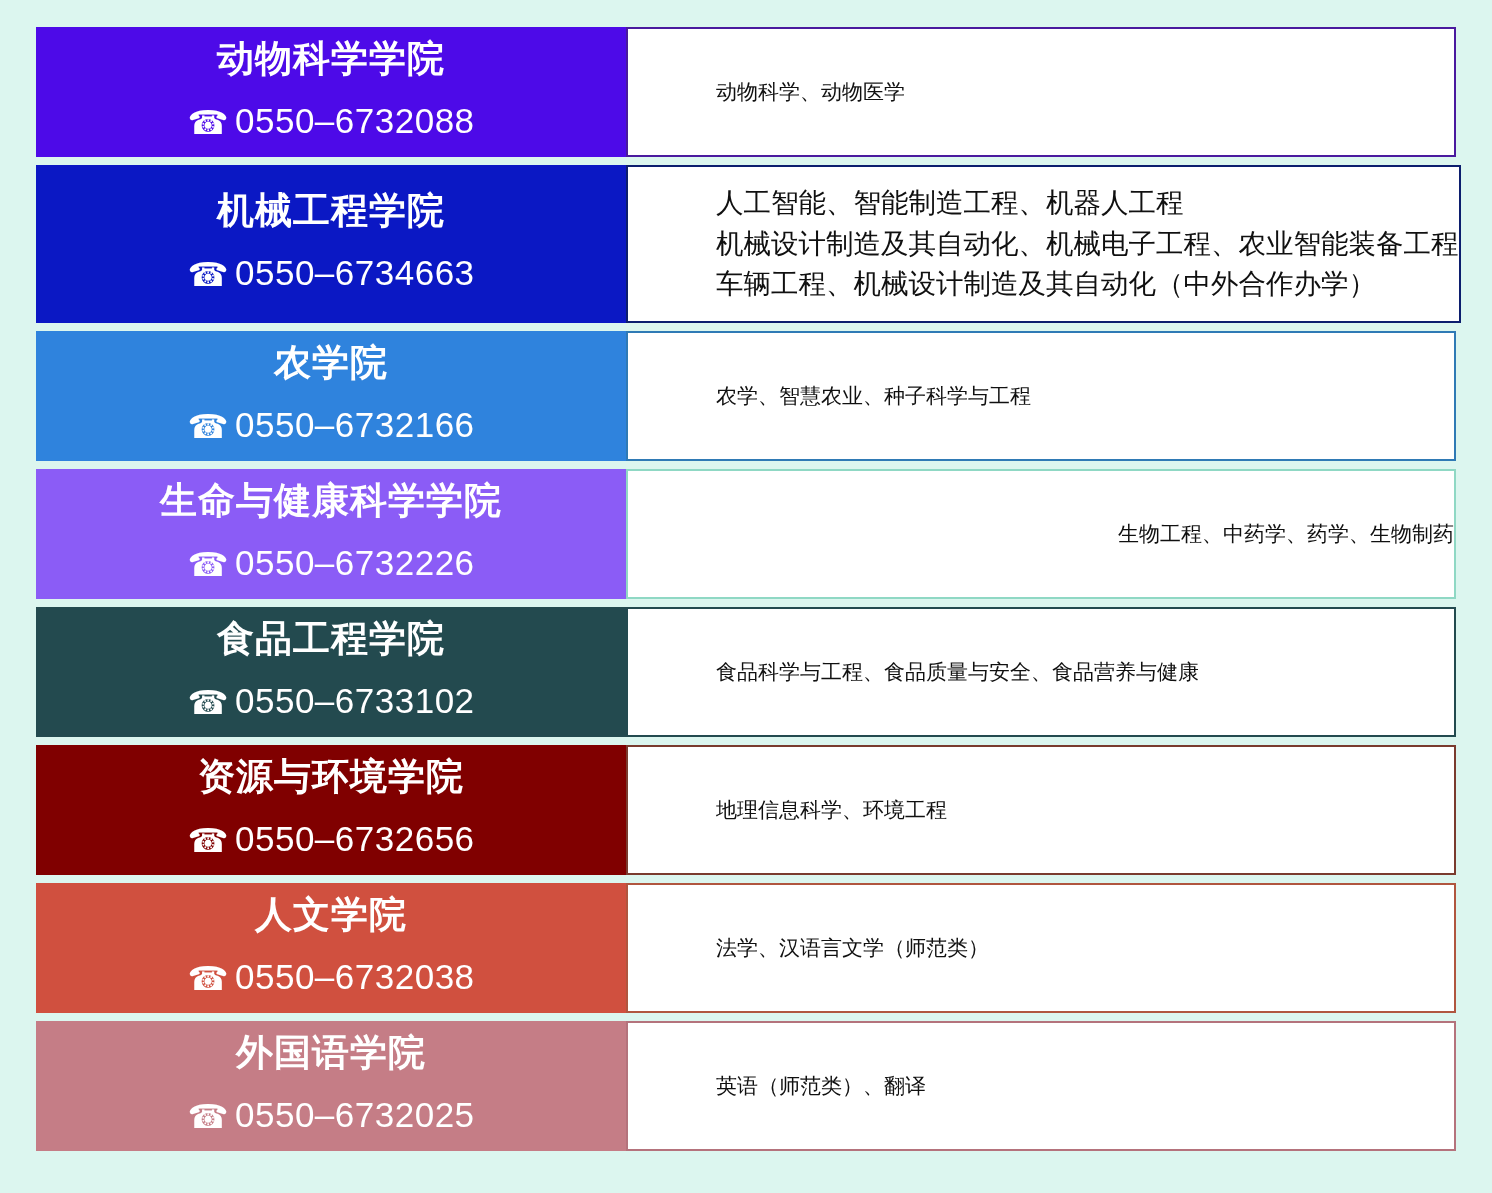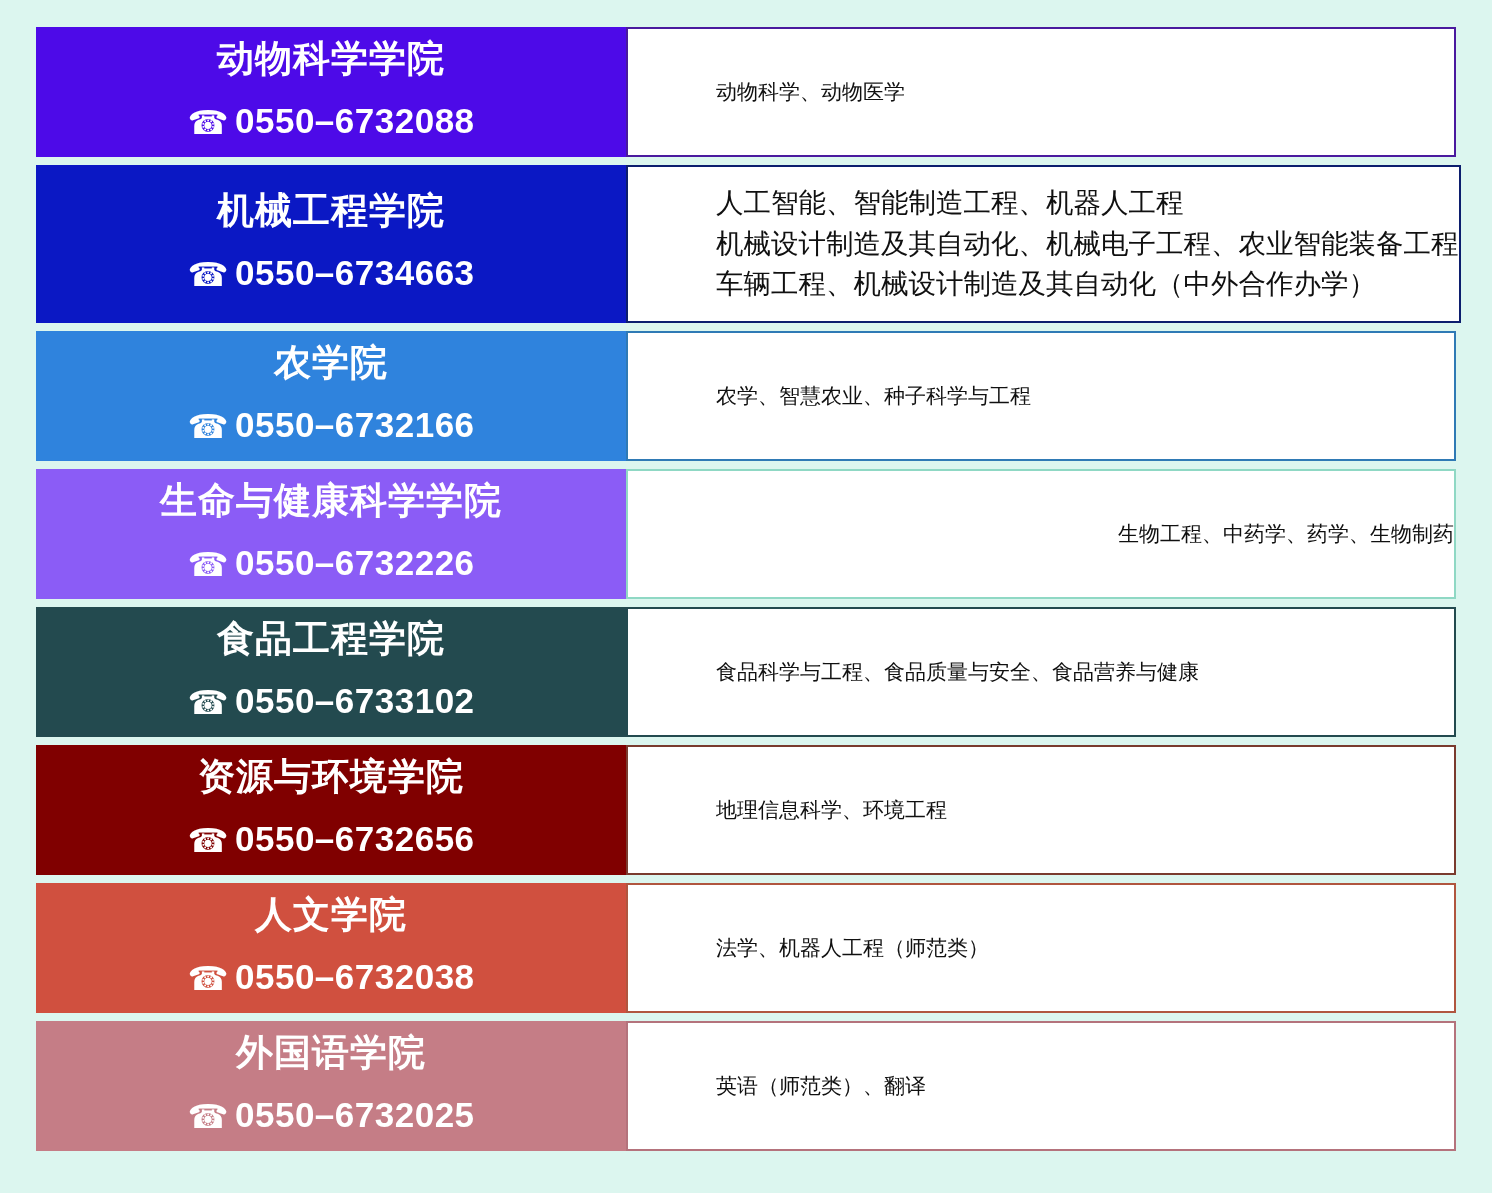--- a/index.html
+++ b/index.html
@@ -47,21 +47,21 @@
   .dept-title {
     font-size: 37px;
     font-weight: bold;
     line-height: 1.18;
     letter-spacing: 1px;
     white-space: nowrap;
   }
 
   .dept-phone {
     font-size: 35px;
-    font-weight: 700;
+    font-weight: 400;
     line-height: 1.3;
     margin-top: 18px;
     white-space: nowrap;
     letter-spacing: 0.5px;
     text-align: right;
   }
 
   .phone-icon {
     font-size: 33px;
     margin-right: 6px;
@@ -155,21 +155,21 @@
       <div class="majors-cell" style="border-color: rgb(122, 59, 46);">
         <div class="major-line">地理信息科学、环境工程</div>
       </div>
     </div>
     <div class="dept-row">
       <div class="name-cell" style="background: rgb(208, 80, 63);">
         <div class="dept-title">人文学院</div>
         <div class="dept-phone"><span class="phone-icon">☎</span><span>0550–6732038</span></div>
       </div>
       <div class="majors-cell" style="border-color: rgb(176, 86, 63);">
-        <div class="major-line">法学、机器人工程（师范类）</div>
+        <div class="major-line">法学、汉语言文学（师范类）</div>
       </div>
     </div>
     <div class="dept-row">
       <div class="name-cell" style="background: rgb(197, 125, 134);">
         <div class="dept-title">外国语学院</div>
         <div class="dept-phone"><span class="phone-icon">☎</span><span>0550–6732025</span></div>
       </div>
       <div class="majors-cell" style="border-color: rgb(180, 115, 124);">
         <div class="major-line">英语（师范类）、翻译</div>
       </div>

